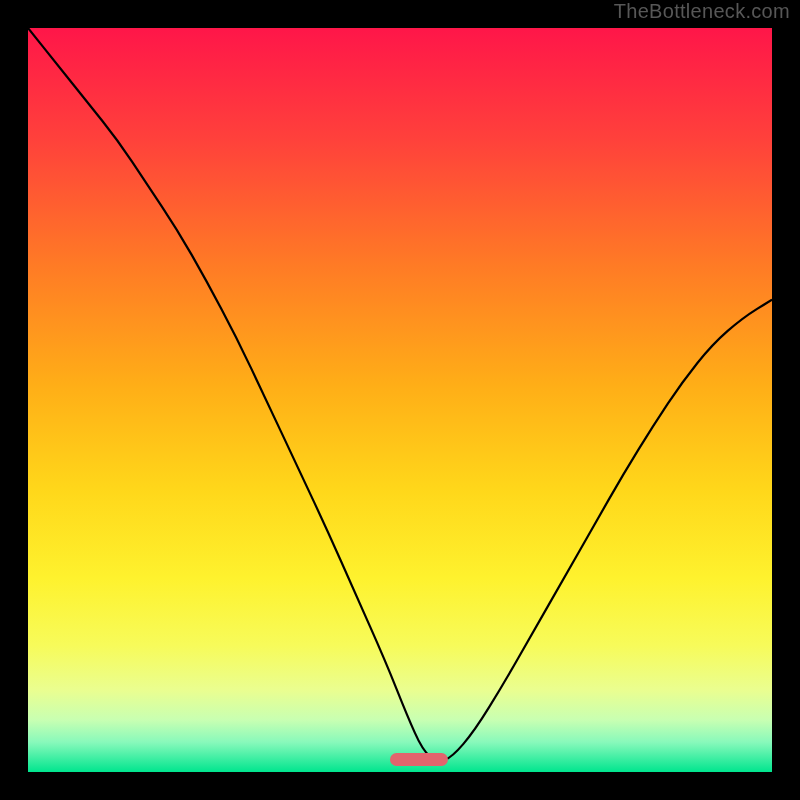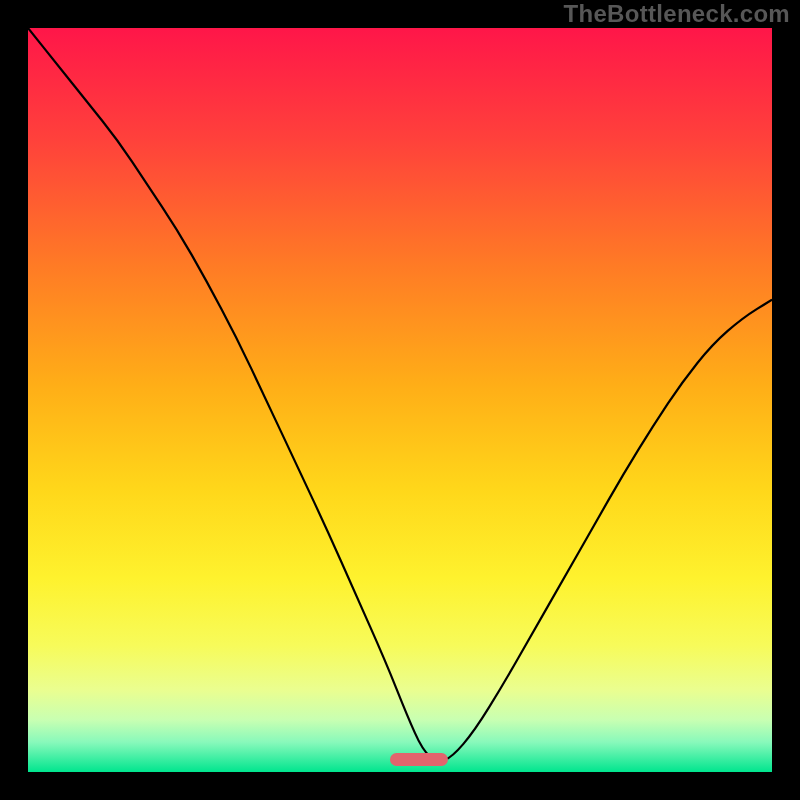--- a/index.html
+++ b/index.html
@@ -14,22 +14,22 @@
     position: relative;
     width: 800px;
     height: 800px;
     background: #000;
   }
   .watermark {
     position: absolute;
     top: 0px;
     right: 10px;
     font-family: Arial, Helvetica, sans-serif;
-    font-size: 24px;
-    font-weight: 700;
+    font-size: 20px;
+    font-weight: 400;
     color: #575757;
     letter-spacing: 0.3px;
   }
   .plot {
     position: absolute;
     left: 28px;
     top: 28px;
     width: 744px;
     height: 744px;
   }

